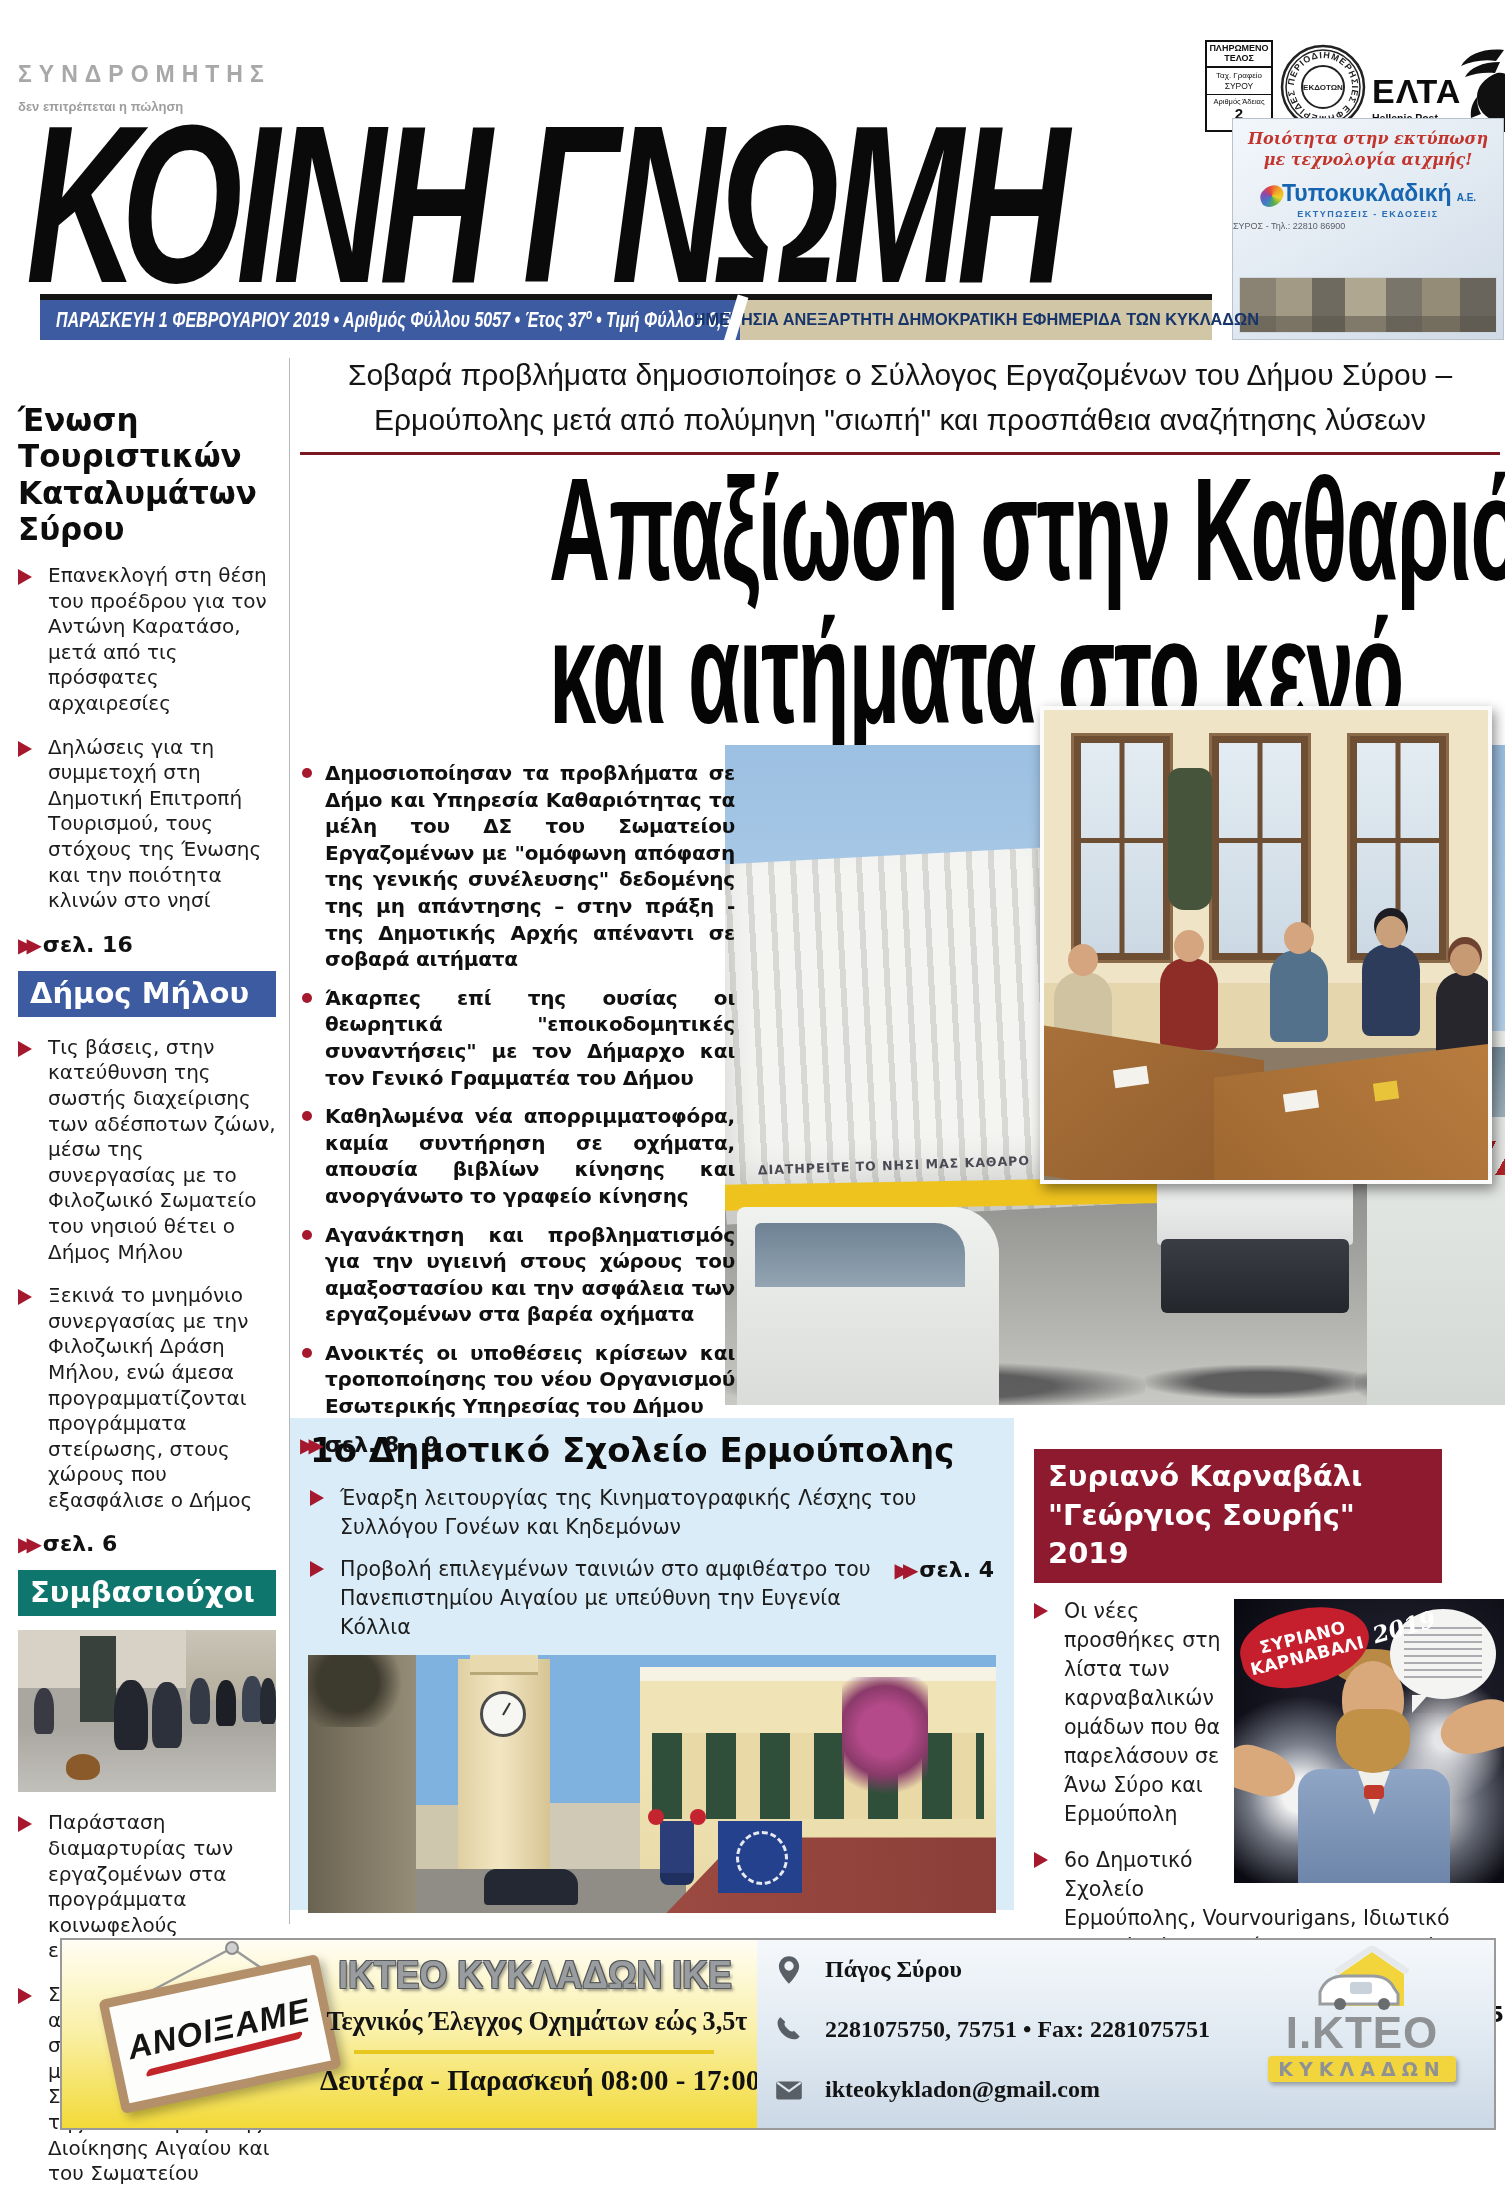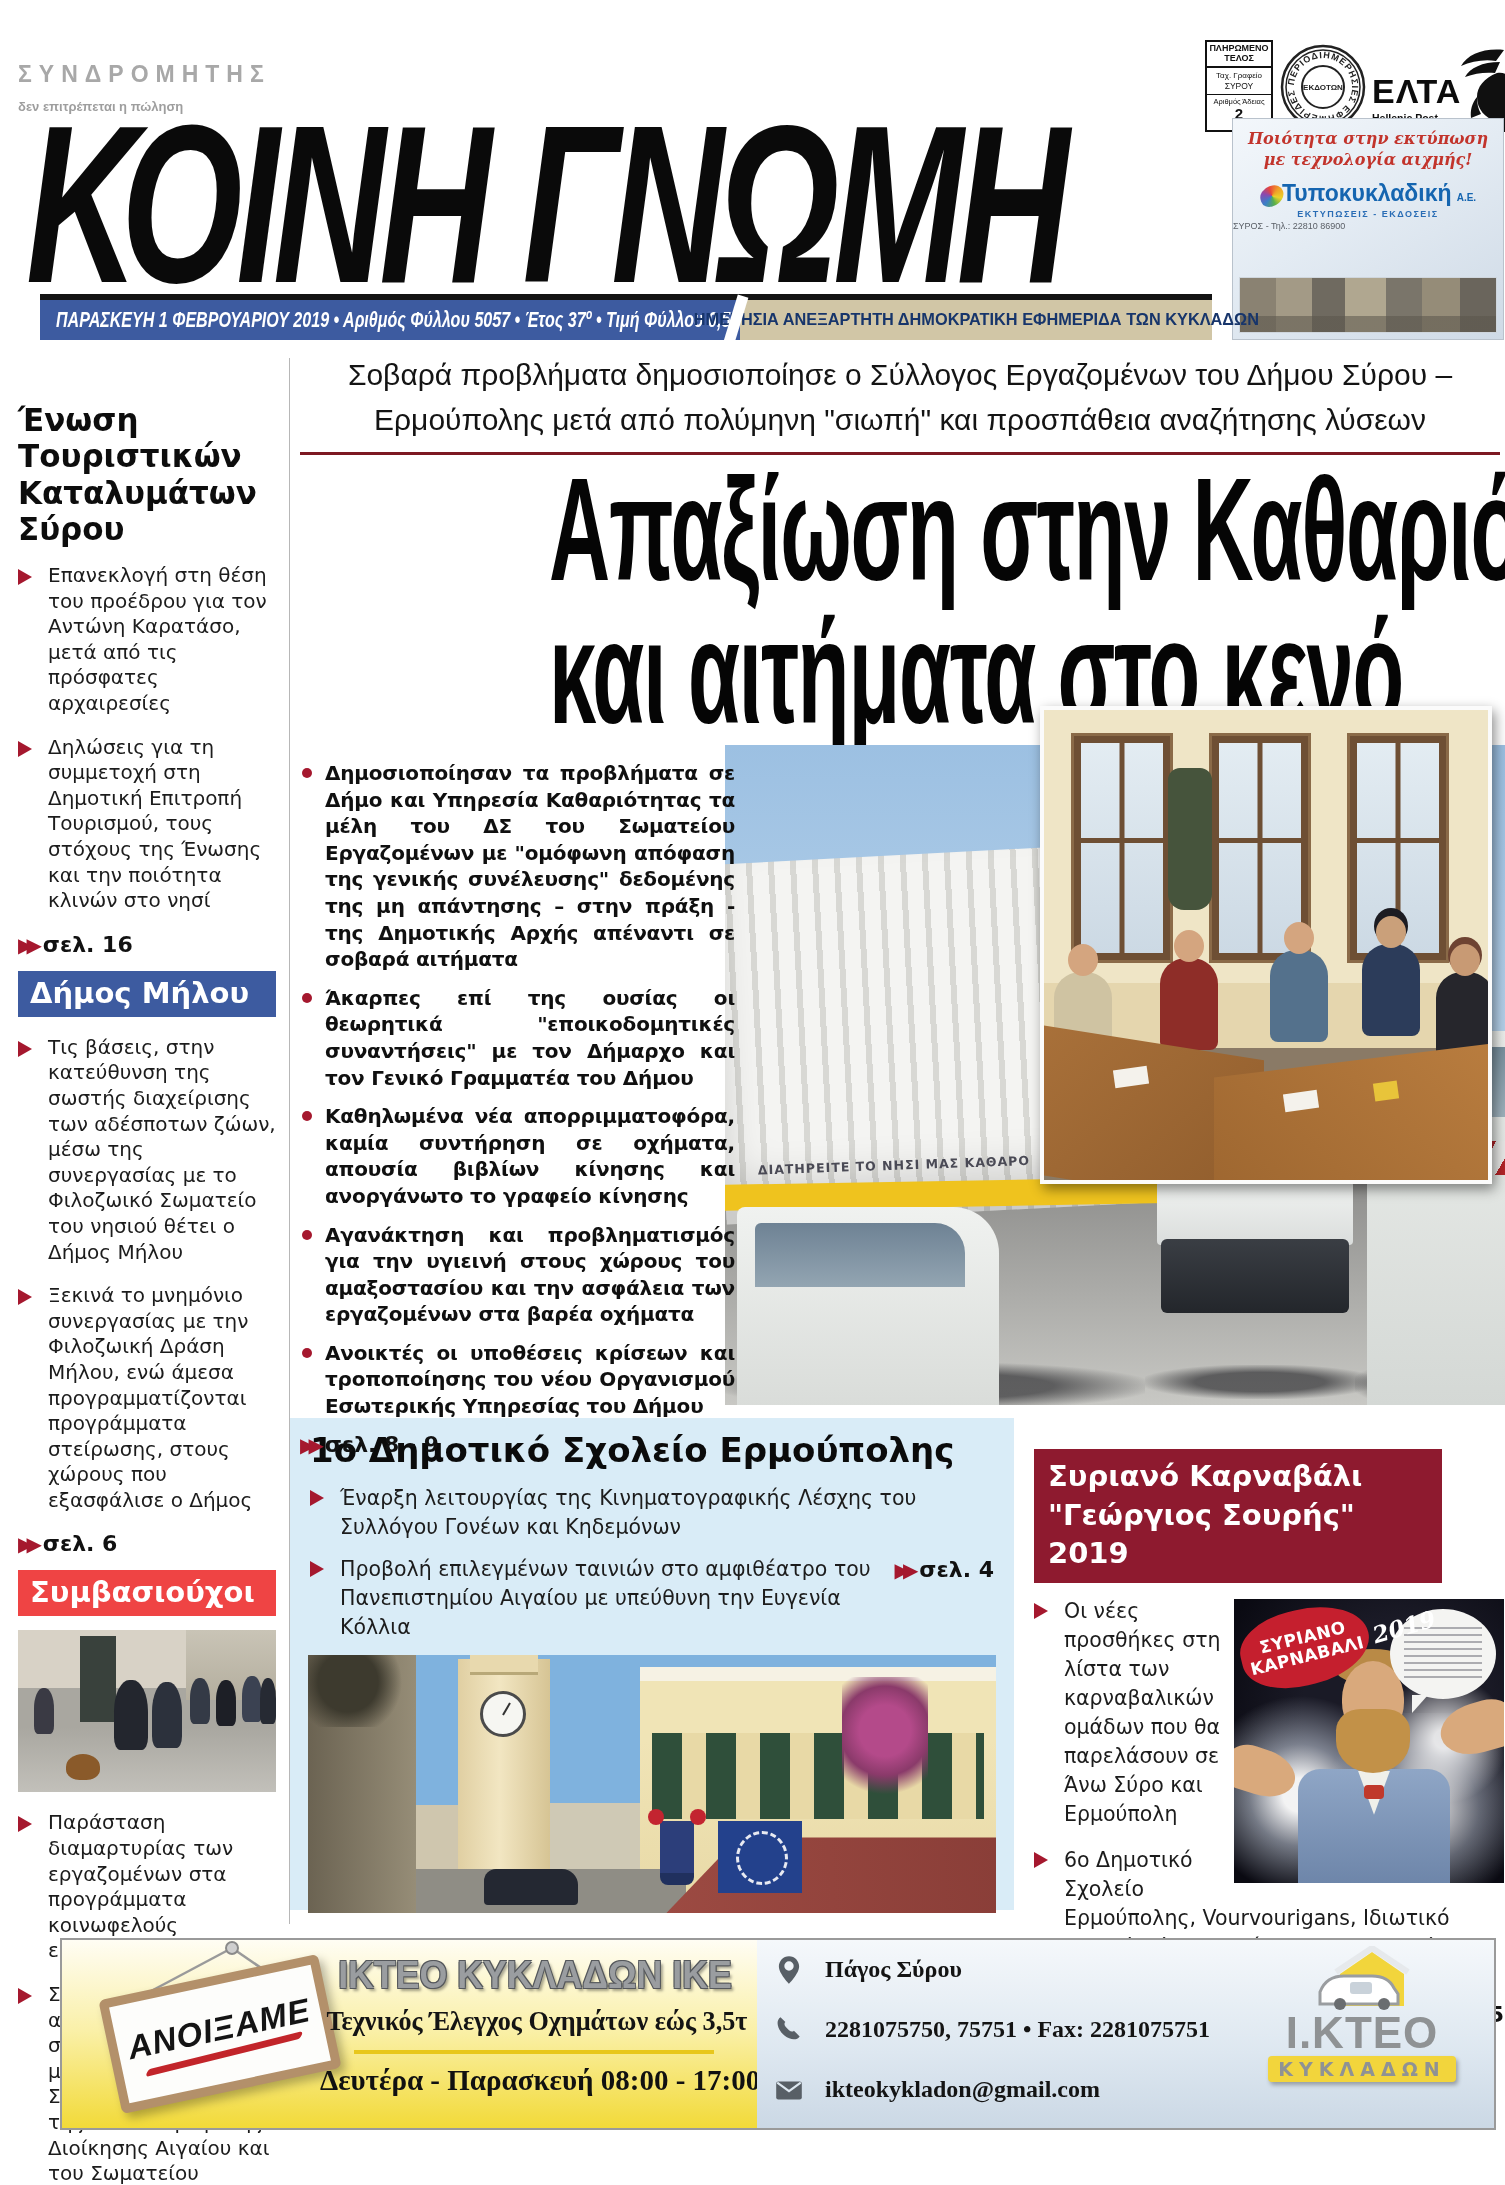--- a/index.html
+++ b/index.html
@@ -50,21 +50,21 @@
   .vdiv1 { position:absolute; left:289px; top:358px; width:1px; height:1566px; background:#b7b7b7; }
 
   .sidebar { position:absolute; left:18px; top:356px; width:258px; }
   .sb-title { font-weight:700; font-size:31px; line-height:1.17; color:#0d0d0d;margin-top:46px; }
   .sb-list { margin-top:16px; }
   .sb-item, .sc-item, .cv-item { position:relative; padding-left:30px; font-size:20px; line-height:1.28; color:#1c1c1c; margin-bottom:18px; }
   .sb-item::before, .sc-item::before, .cv-item::before { content:""; position:absolute; left:0; top:6px; width:0; height:0; border-left:14px solid #a5182e; border-top:8px solid transparent; border-bottom:8px solid transparent; }
   .pageref { text-align:left; font-weight:700; font-size:22px; color:#111; }
   .chev { color:#a5182e; letter-spacing:-7px; margin-right:8px; font-size:20px; }
   .sb-banner-blue { background:#3d5ba0; color:#fff; font-weight:700; font-size:29px; padding:5px 12px 7px; margin:14px 0 18px; }
-  .sb-banner-gray { background:#ef4444; color:#fff; font-weight:700; font-size:29px; padding:5px 12px 7px; margin:14px 0 14px; }
+  .sb-banner-gray { background:#0f766e; color:#fff; font-weight:700; font-size:29px; padding:5px 12px 7px; margin:14px 0 14px; }
   .sb-photo { position:relative; width:258px; height:162px; margin:2px 0 18px; overflow:hidden; background:linear-gradient(180deg,#d8d2c6 0 36%,#a9a7a0 36% 60%,#c2c0ba 100%); }
   .sph-door { position:absolute; left:62px; top:6px; width:36px; height:86px; background:#39413c; }
   .sph-bldg { position:absolute; right:0; top:0; width:90px; height:70px; background:linear-gradient(180deg,#c9c4b6,#b4ae9e); }
   .fig { position:absolute; width:20px; height:46px; border-radius:45% 45% 18% 18%; }
   .f1 { left:16px; top:58px;  background:#3a3a44; }
   .f2 { left:96px; top:50px;  width:34px; height:70px; background:#23262e; }
   .f3 { left:134px; top:52px; width:30px; height:66px; background:#2c313c; }
   .f4 { left:172px; top:48px; background:#343a46; }
   .f5 { left:198px; top:50px; background:#1d1f26; }
   .f6 { left:224px; top:46px; background:#3b4252; }

